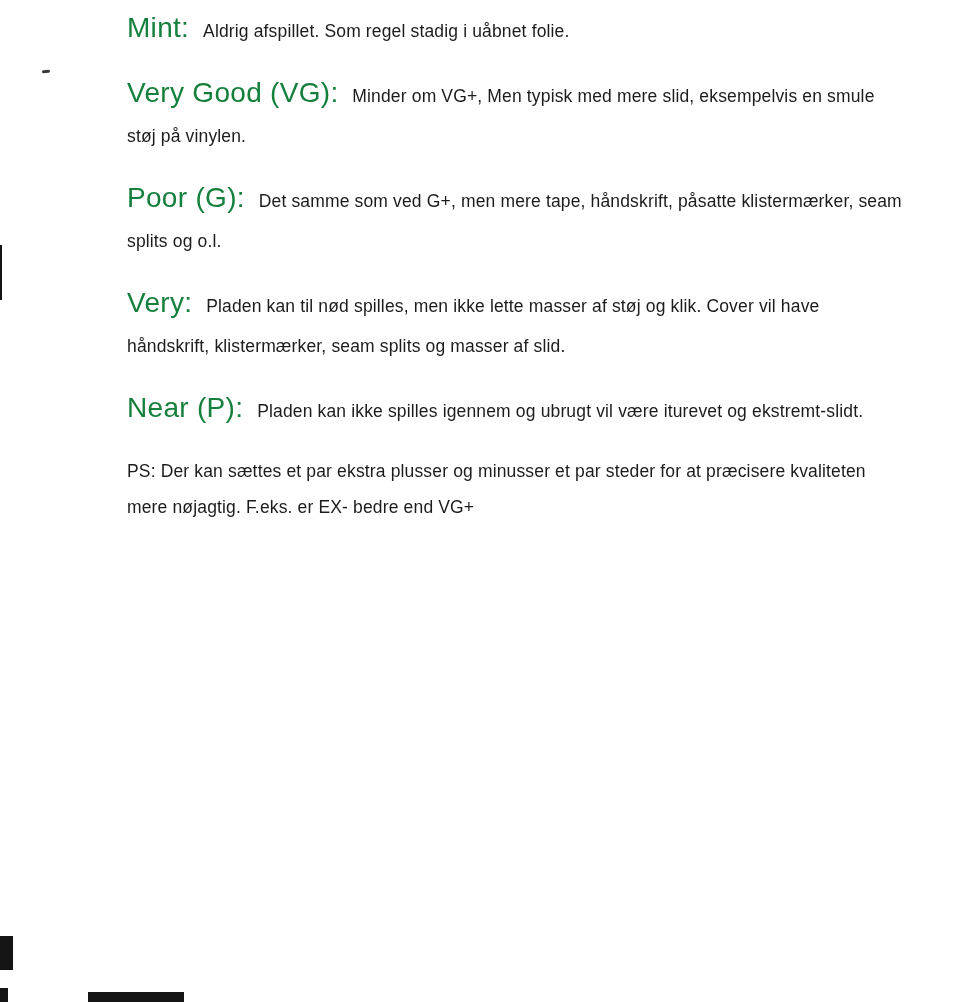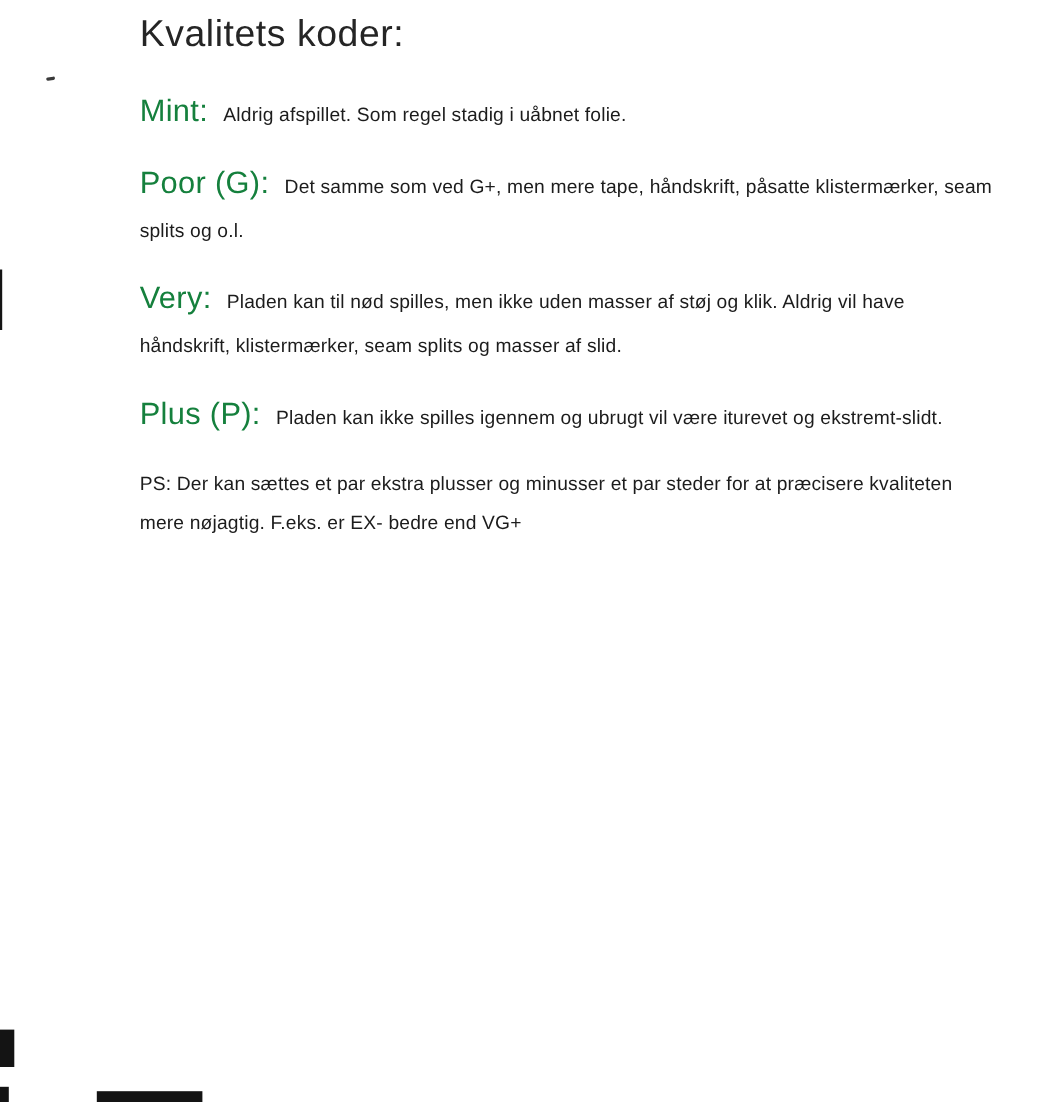--- a/index.html
+++ b/index.html
@@ -78,44 +78,47 @@
     width: 96px; height: 10px;
   }
 </style>
 </head>
 <body>
 
 <div class="page">
 
   <div class="content">
 
-    <h1 class="title">Kvalitets koder:</h1>
 
     <p class="entry">
       <span class="term">Mint:</span>
       <span class="desc">Aldrig afspillet. Som regel stadig i uåbnet folie.</span>
     </p>
 
 
 
 
+    <p class="entry">
+      <span class="term">Very Good (VG):</span>
+      <span class="desc">Minder om VG+, Men typisk med mere slid, eksempelvis en smule støj på vinylen.</span>
+    </p>
 
 
     <p class="entry">
       <span class="term">Poor (G):</span>
       <span class="desc">Det samme som ved G+, men mere tape, håndskrift, påsatte klistermærker, seam splits og o.l.</span>
     </p>
 
     <p class="entry">
       <span class="term">Very:</span>
-      <span class="desc">Pladen kan til nød spilles, men ikke uden masser af støj og klik. Aldrig vil have håndskrift, klistermærker, seam splits og masser af slid.</span>
+      <span class="desc">Pladen kan til nød spilles, men ikke lette masser af støj og klik. Cover vil have håndskrift, klistermærker, seam splits og masser af slid.</span>
     </p>
 
     <p class="entry">
-      <span class="term">Plus (P):</span>
+      <span class="term">Near (P):</span>
       <span class="desc">Pladen kan ikke spilles igennem og ubrugt vil være iturevet og ekstremt-slidt.</span>
     </p>
 
     <p class="ps">PS: Der kan sættes et par ekstra plusser og minusser et par steder for at præcisere kvaliteten mere nøjagtig. F.eks. er EX- bedre end VG+</p>
 
   </div>
 
   <div class="artifact artifact-dash"></div>
   <div class="artifact artifact-left-line"></div>
   <div class="artifact artifact-bottom-block"></div>

